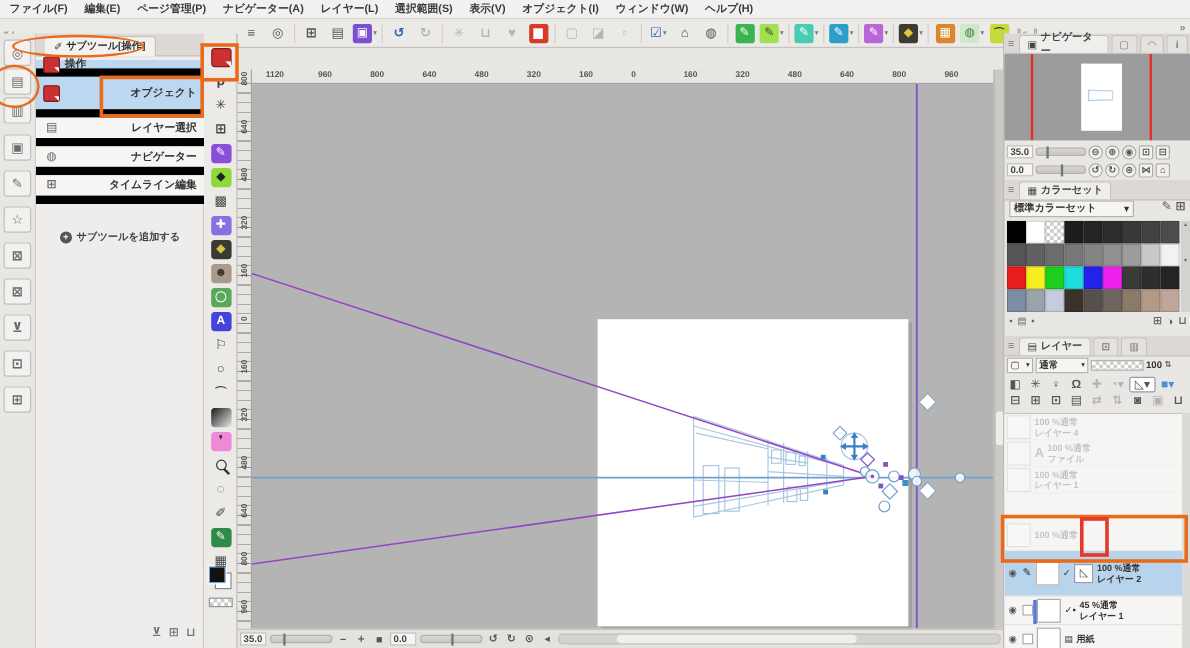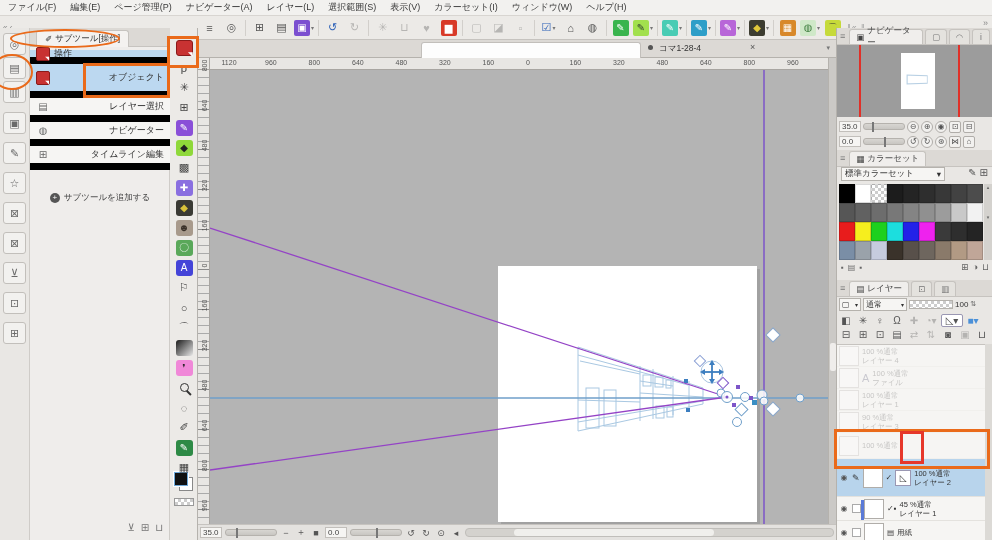--- a/index.html
+++ b/index.html
@@ -1,16 +1,16 @@
 <!DOCTYPE html>
 <html><head>
 <meta charset="utf-8">
 <style>
 *{margin:0;padding:0;box-sizing:border-box;font-family:"Liberation Sans","DejaVu Sans",sans-serif;}
-#app{position:relative;width:992px;height:540px;overflow:hidden;background:#e9e7e4;font-size:9px;color:#333;}
+#app{position:relative;width:992px;height:540px;overflow:hidden;background:#e9e7e4;font-size:9px;color:#333;font-weight:bold;}
 .abs{position:absolute;}
 
 #menubar{left:0;top:0;width:992px;height:16px;background:#f2f1ef;border-bottom:1px solid #d8d5d1;display:flex;align-items:center;padding-left:8px;gap:14px;}
 .menu-item{font-size:9px;color:#3a3a3a;white-space:nowrap;cursor:default;}
 
 #toolbar{left:0;top:16px;width:992px;height:24px;background:#eceae7;border-bottom:1px solid #c6c3bf;display:flex;align-items:center;}
 #tb-collapse{margin-left:3px;color:#8a8a8a;font-size:8px;width:196px;}
 #tb-icons{display:flex;align-items:center;gap:1px;}
 .tb{height:20px;min-width:21px;display:flex;align-items:center;justify-content:center;border:1px solid transparent;border-radius:2px;font-size:11px;color:#555;}
 .tb .chip{width:16px;height:16px;border-radius:2px;display:flex;align-items:center;justify-content:center;font-size:10px;}
@@ -122,21 +122,21 @@
 <div id="app">
 
   <div id="menubar" class="abs">
       <span class="menu-item">ファイル(F)</span>
       <span class="menu-item">編集(E)</span>
       <span class="menu-item">ページ管理(P)</span>
       <span class="menu-item">ナビゲーター(A)</span>
       <span class="menu-item">レイヤー(L)</span>
       <span class="menu-item">選択範囲(S)</span>
       <span class="menu-item">表示(V)</span>
-      <span class="menu-item">カラーセット(I)</span>
+      <span class="menu-item">オブジェクト(I)</span>
       <span class="menu-item">ウィンドウ(W)</span>
       <span class="menu-item">ヘルプ(H)</span>
     </div>
 
   <div id="toolbar" class="abs">
     <div id="tb-collapse">« ‹</div>
     <div id="tb-icons">
         <div class="tb" style="color: rgb(85, 85, 85);">≡</div>
         <div class="tb" style="color: rgb(85, 85, 85);">◎</div>
         <span class="tbsep"></span>
@@ -313,27 +313,20 @@
         </span>
       </div>
       <div class="tool" style="top: 370px; color: rgb(68, 68, 68);">◌</div>
       <div class="tool" style="top: 390px; color: rgb(68, 68, 68);">✐</div>
       <div class="tool" style="top: 410px;">
         <span class="chip" style="background: rgb(46, 138, 70); color: rgb(255, 255, 255);">✎</span>
       </div>
       <div class="tool" style="top: 430px; color: rgb(68, 68, 68);">▦</div>
     </div>
 
-  <div id="tabstrip" class="abs">
-    <div id="doc-tab-blank"></div>
-    <div id="doc-dot"></div>
-    <div id="doc-tab-label">コマ1-28-4</div>
-    <div id="doc-close">×</div>
-    <div id="tab-overflow">▾</div>
-  </div>
 
   <div id="ruler-corner" class="abs"></div>
   <div id="hruler" class="abs">
       <span class="hrl" style="left: 13.5px;">1120</span>
       <span class="hrl" style="left: 57px;">960</span>
       <span class="hrl" style="left: 100.5px;">800</span>
       <span class="hrl" style="left: 144px;">640</span>
       <span class="hrl" style="left: 187.5px;">480</span>
       <span class="hrl" style="left: 231px;">320</span>
       <span class="hrl" style="left: 274.5px;">160</span>
@@ -618,24 +611,20 @@
         </div>
         <div class="lrow faint" style="top: 22px; height: 22px;">
           <span class="thumb checker"></span>
           <span style="font-size: 11px; color: rgb(68, 68, 102);">A</span>
           <span class="ltext"><span>100 %通常</span><br><span>ファイル</span></span>
         </div>
         <div class="lrow faint" style="top: 44px; height: 22px;">
           <span class="thumb checker"></span>
           <span class="ltext"><span>100 %通常</span><br><span>レイヤー 1</span></span>
         </div>
-        <div class="lrow faint" style="top: 66px; height: 22px;">
-          <span class="thumb checker"></span>
-          <span class="ltext"><span>90 %通常</span><br><span>レイヤー 3</span></span>
-        </div>
         <div class="lrow faint" style="top: 88px; height: 26px;">
           <span class="thumb checker"></span>
           <span class="ltext"><span>100 %通常</span><br><span></span></span>
         </div>
         <div class="lrow sel" style="top: 114px; height: 38px;">
           <span class="eye">◉</span>
           <span style="font-size: 9px;">✎</span>
           <span class="thumb checker"></span>
           <span style="font-size: 8px;">✓</span>
           <span class="ruler-mini">◺</span>

